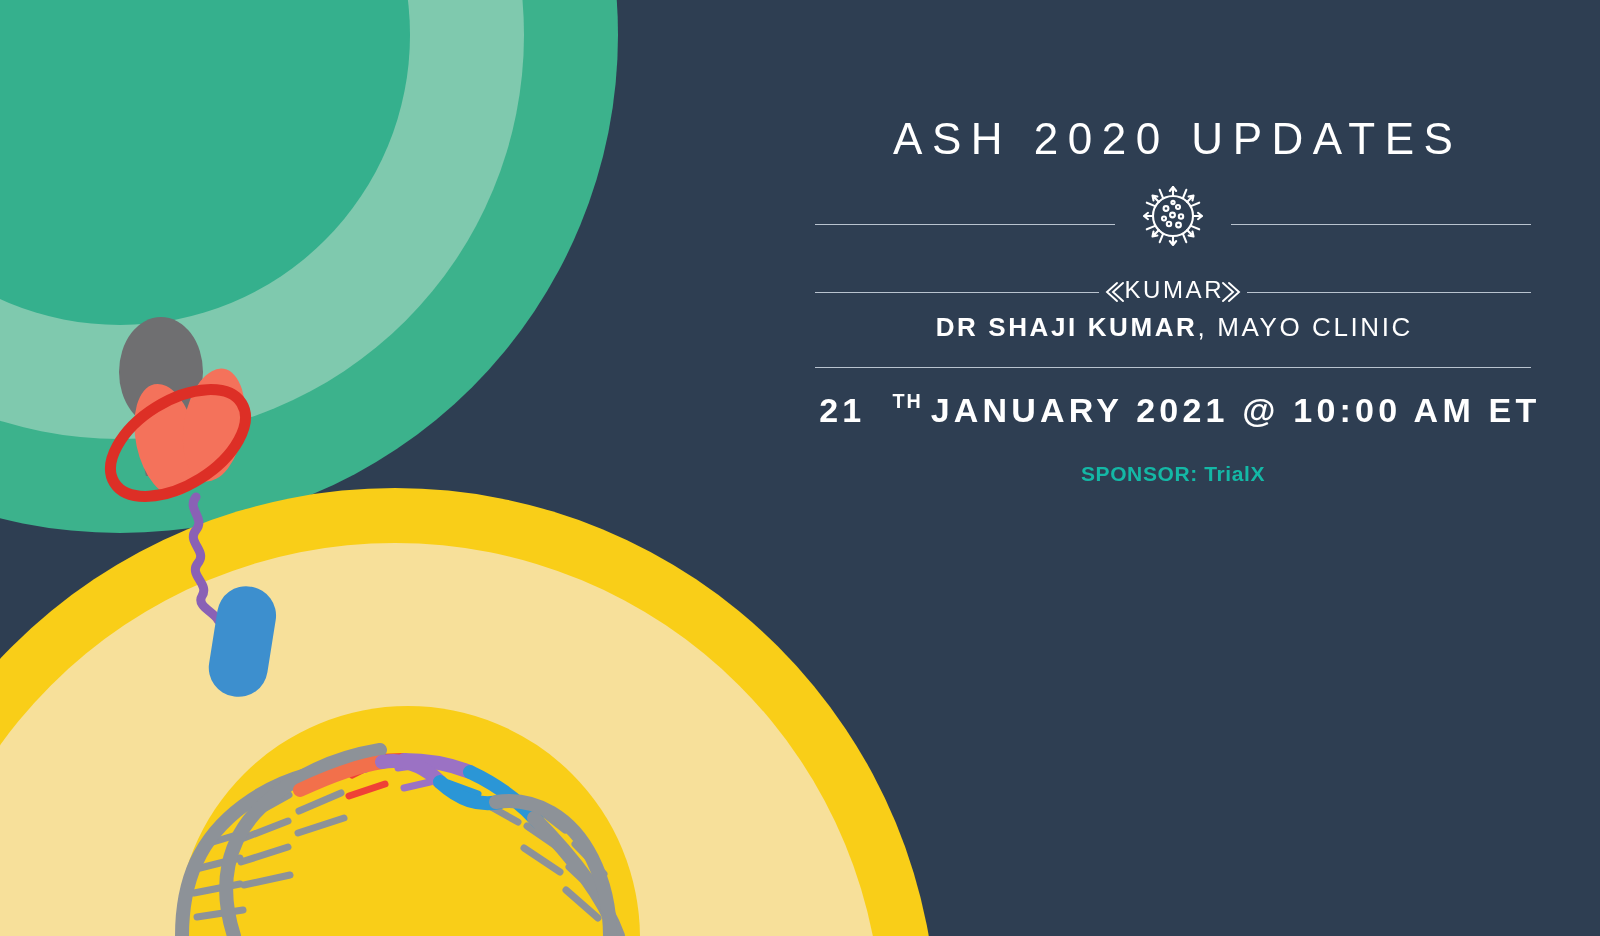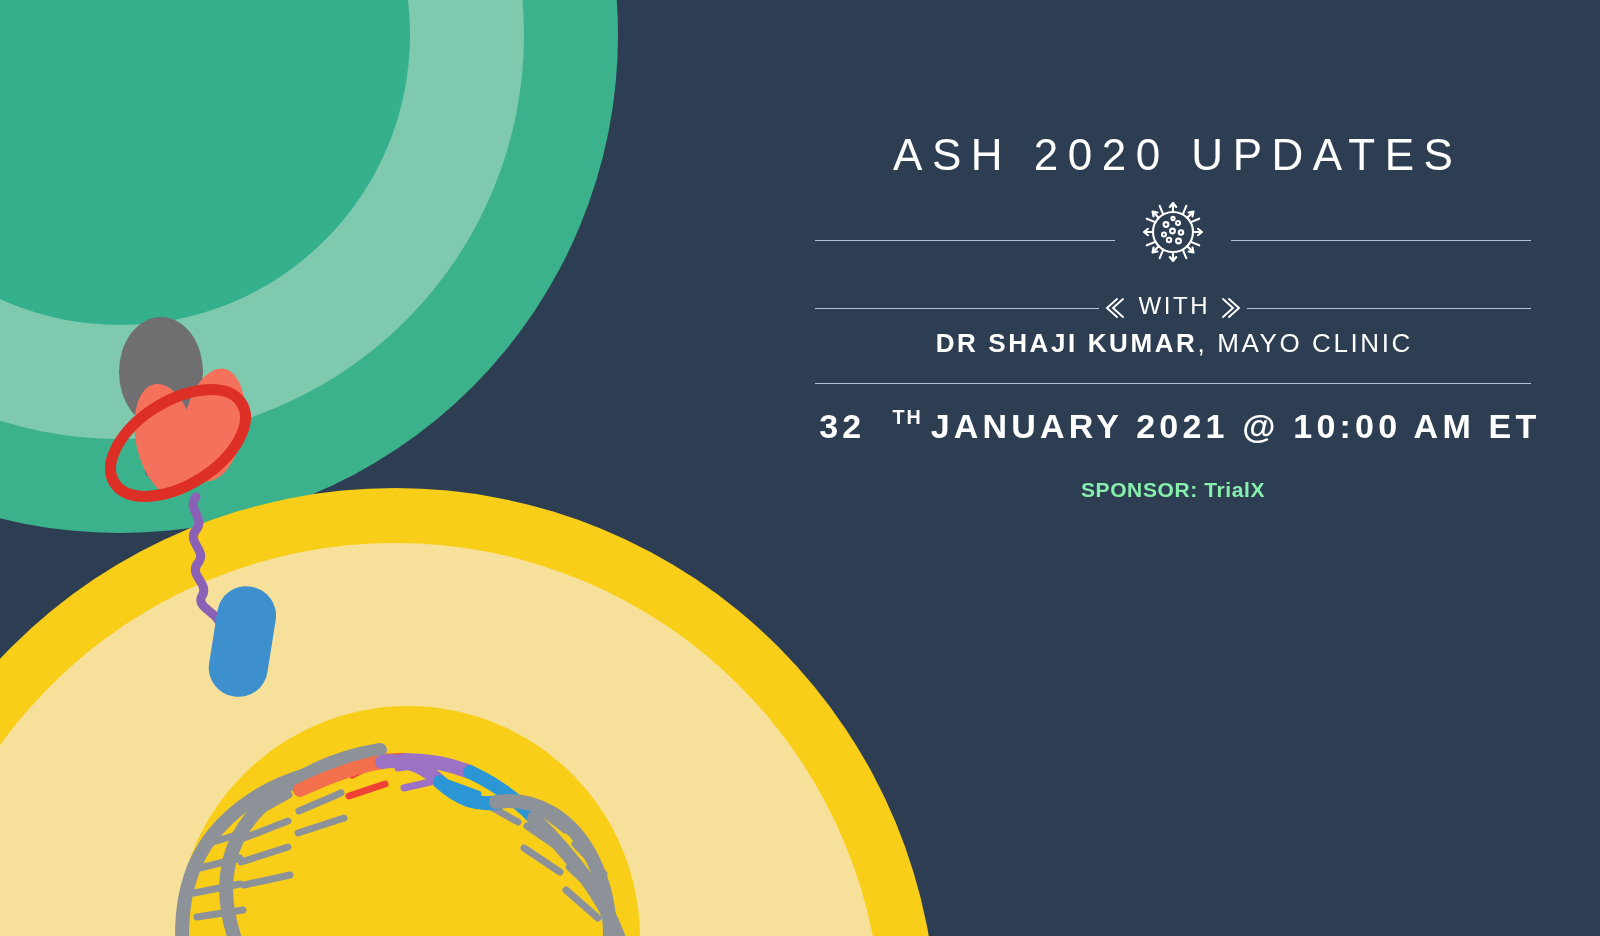--- a/index.html
+++ b/index.html
@@ -21,21 +21,21 @@
     position: absolute;
     inset: 0;
     width: 1600px;
     height: 936px;
   }
 
   
   #textpanel {
     position: absolute;
     left: 815px;
-    top: 132px;
+    top: 116px;
     width: 716px;
     z-index: 5;
   }
 
   .eyebrow {
     font-family: "Liberation Sans", sans-serif;
     font-size: 44px;
     font-weight: 300;
     letter-spacing: 9.5px;
     color: #ffffff;
@@ -152,21 +152,21 @@
     vertical-align: 0.72em;
     letter-spacing: 2px;
     margin-left: 27px;
   }
 
   .sponsor {
     text-align: center;
     font-size: 21px;
     font-weight: 700;
     letter-spacing: 0.6px;
-    color: #86efac;
+    color: #14b8a6;
     white-space: nowrap;
     margin-top: 32px;
   }
 </style>
 </head>
 <body>
 
 <div id="poster">
 
   <svg id="artwork" viewBox="0 0 1600 936" xmlns="http://www.w3.org/2000/svg">
@@ -308,29 +308,29 @@
           <path d="M18 4 L8 13 L18 22"></path>
           <path d="M24 4 L14 13 L24 22"></path>
         </g>
       </svg>
       <svg class="chev chev-r" viewBox="0 0 26 26">
         <g fill="none" stroke="#ffffff" stroke-width="1.9" stroke-linecap="round">
           <path d="M8 4 L18 13 L8 22"></path>
           <path d="M2 4 L12 13 L2 22"></path>
         </g>
       </svg>
-      <div class="with-word">WITH</div>
+      <div class="with-word">KUMAR</div>
     </div>
 
     <div class="speaker">
       <span class="name">DR SHAJI KUMAR</span><span class="org">,</span><span class="org" style="margin-left:10px">MAYO CLINIC</span>
     </div>
 
     <div class="rule-plain"></div>
 
     <div class="datetime">
-      <span>32</span><sup>TH</sup><span style="margin-left:8px">JANUARY 2021 @ 10:00 AM ET</span>
+      <span>21</span><sup>TH</sup><span style="margin-left:8px">JANUARY 2021 @ 10:00 AM ET</span>
     </div>
 
     <div class="sponsor">SPONSOR: TrialX</div>
   </div>
 
 </div>
 
 </body></html>

